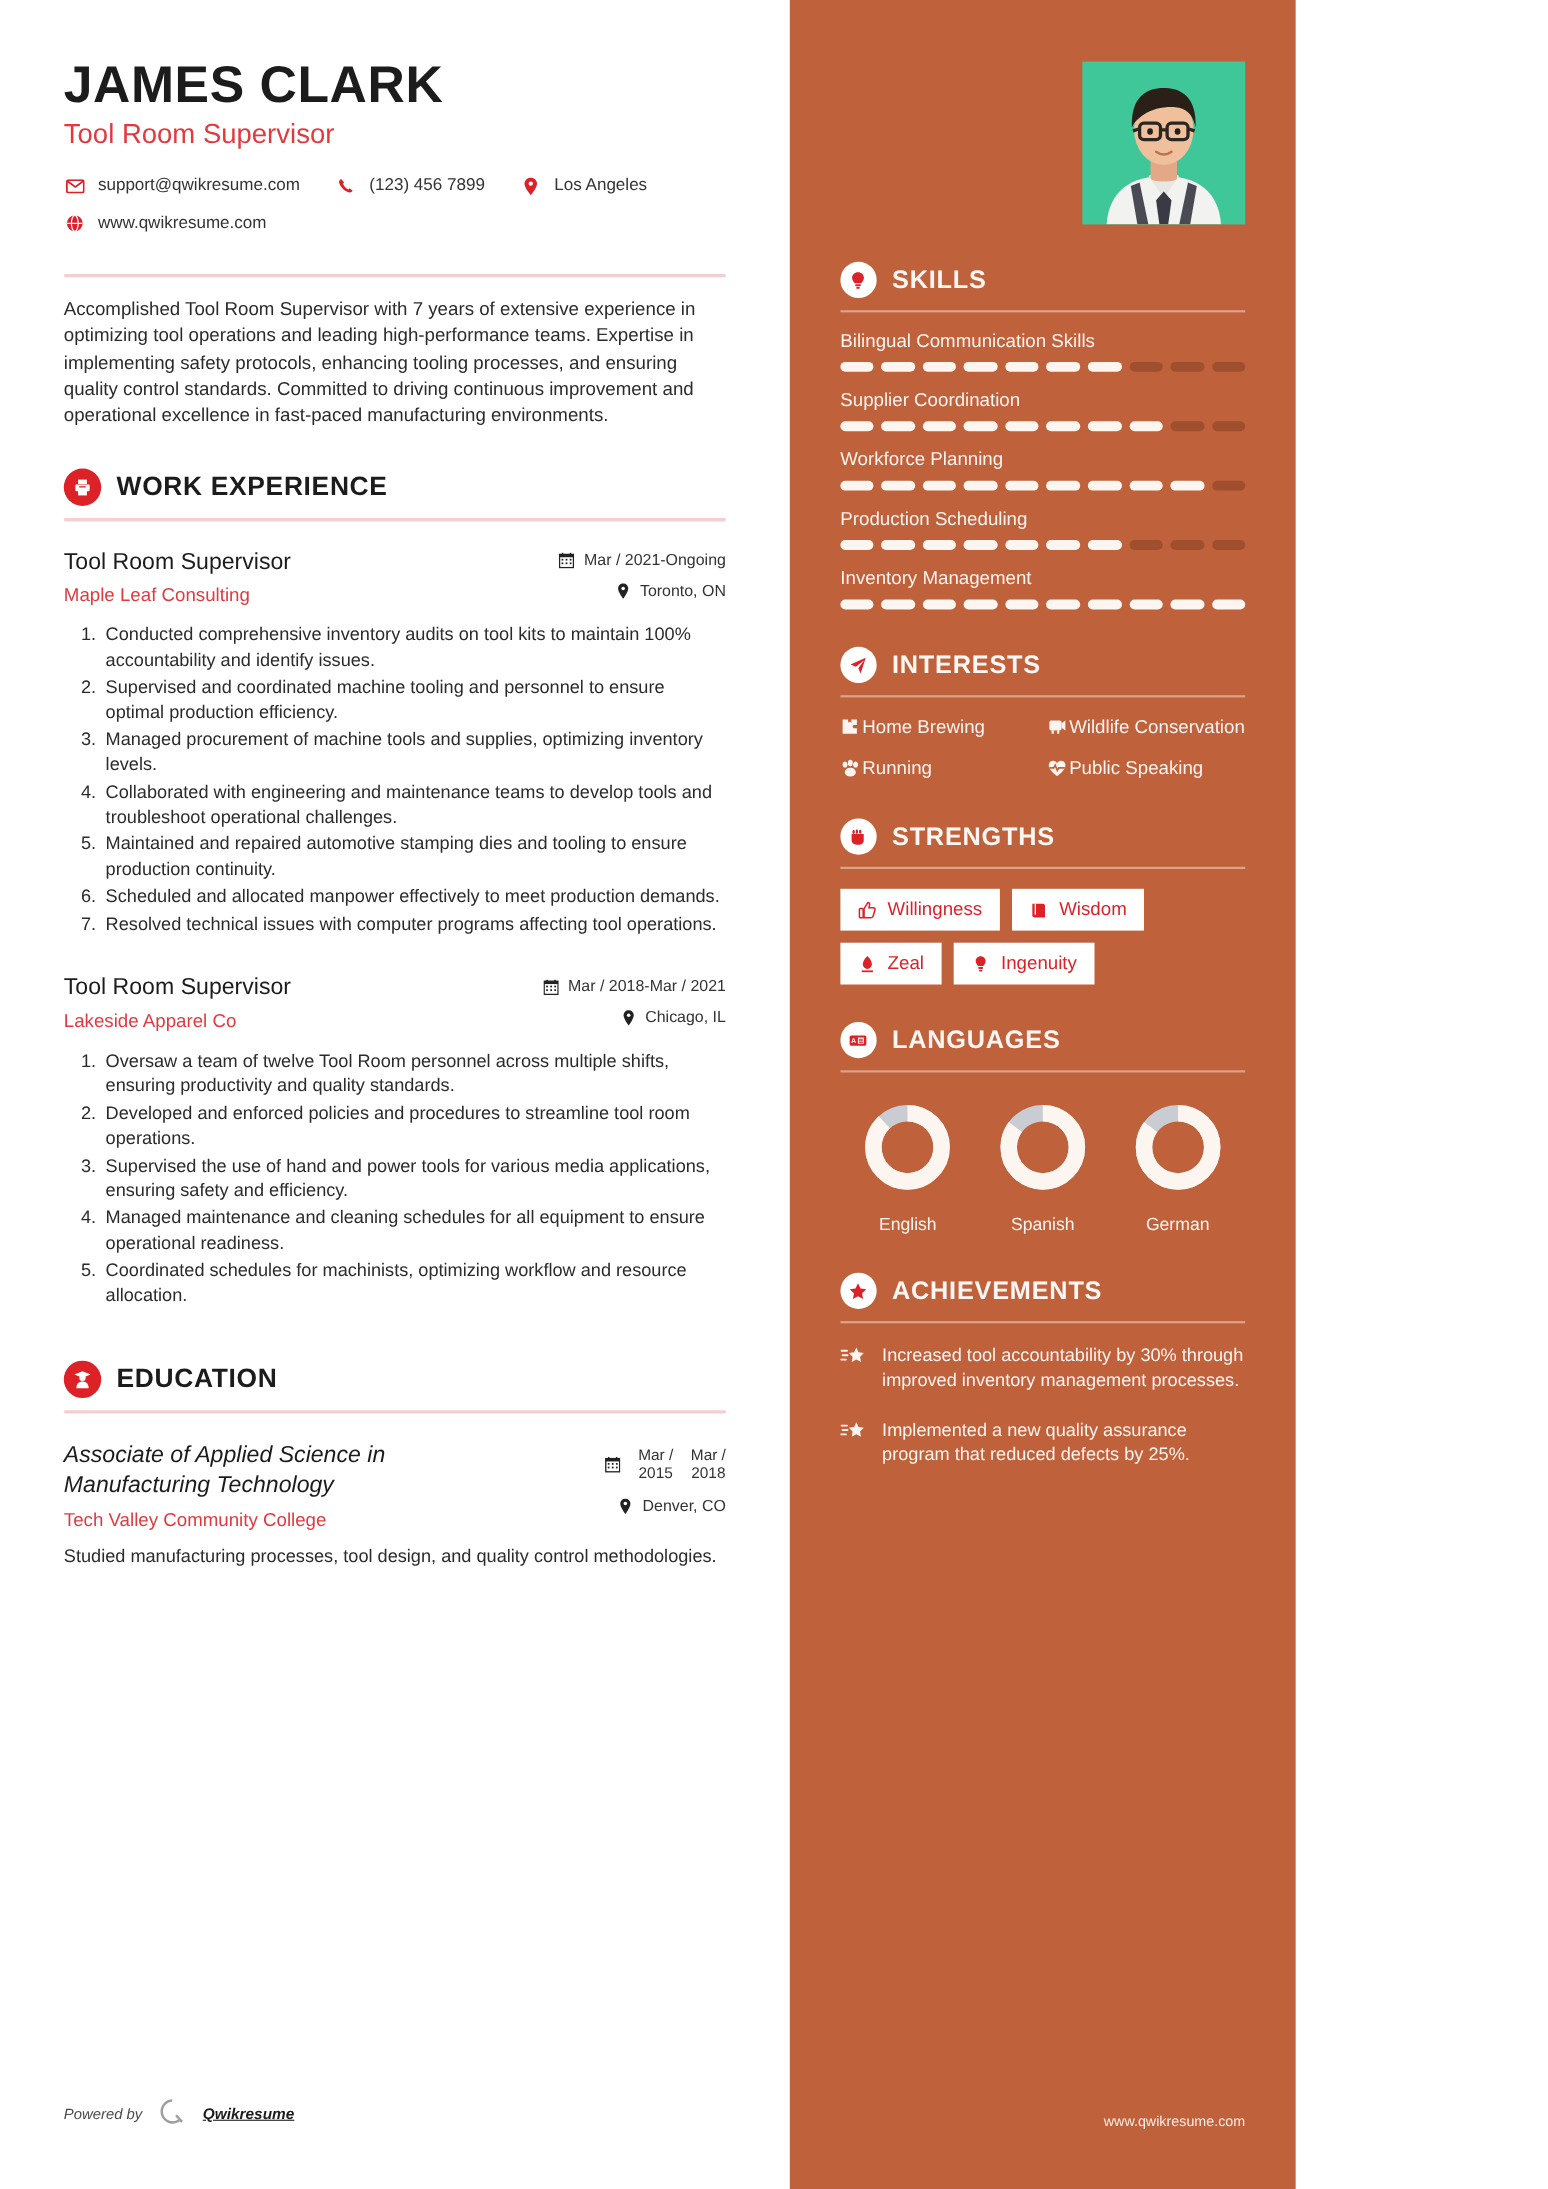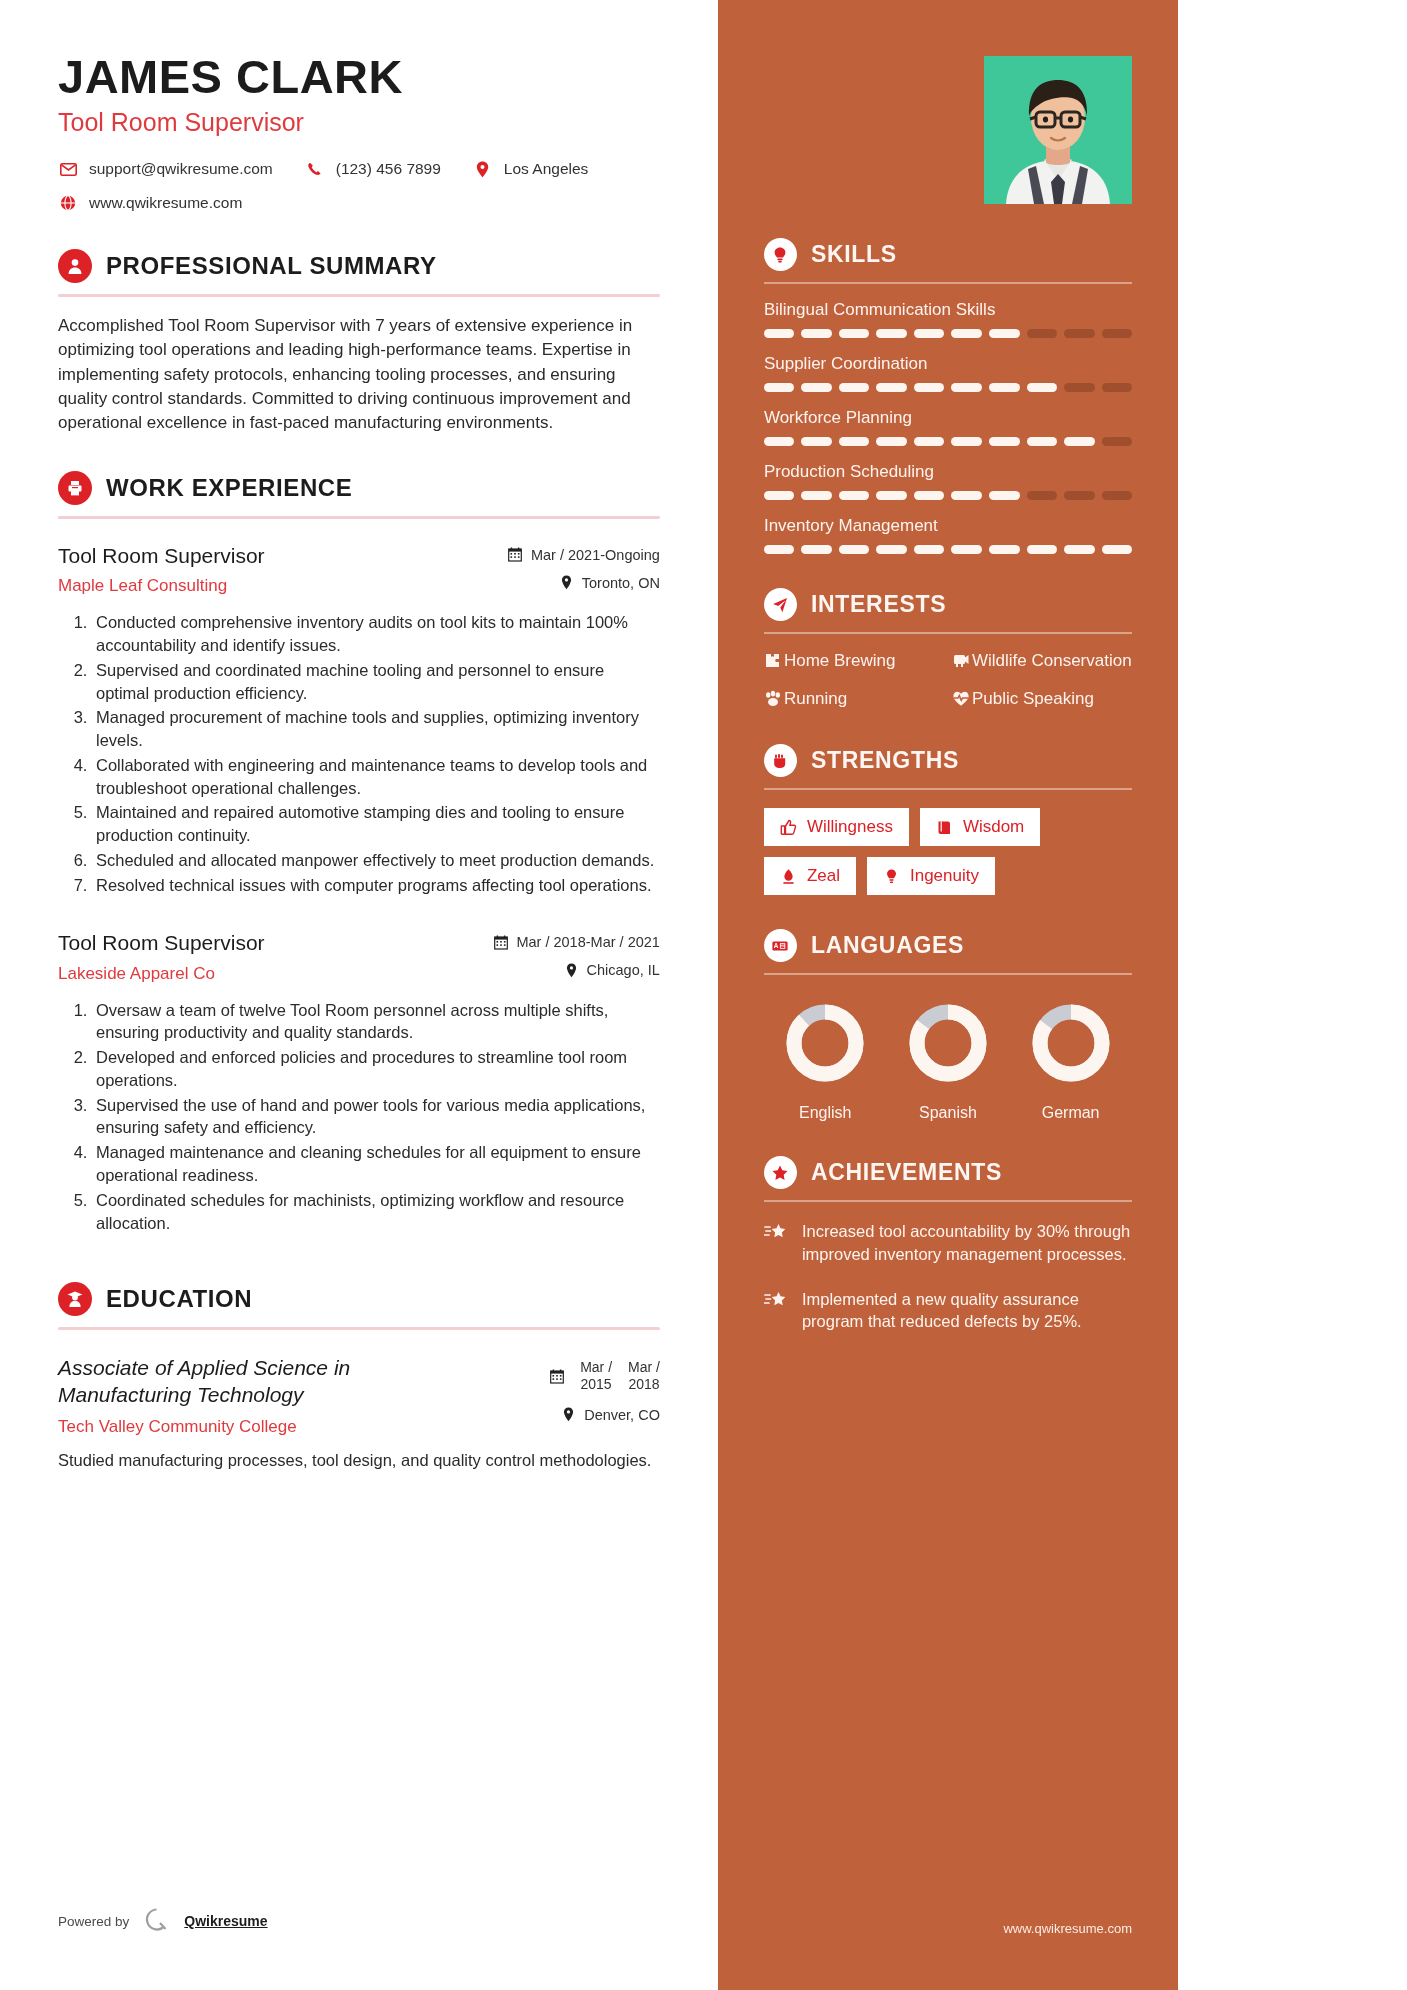--- a/index.html
+++ b/index.html
@@ -183,20 +183,21 @@
   
   .footer {
     position: absolute;
     left: 58px;
     bottom: 54px;
     display: flex;
     align-items: center;
     gap: 14px;
     font-size: 13.5px;
     color: #4a4a4a;
+    font-style: italic;
   }
   .footer-link {
     text-decoration: underline;
     color: #1c1c1c;
     font-weight: bold;
     font-size: 14px;
   }
 
   
   .right-col {
@@ -366,29 +367,20 @@
                 <ellipse cx="8" cy="8" rx="3.1" ry="7.2" fill="none" stroke="#fff" stroke-width="1.1"></ellipse>
                 <path d="M1 8 H15" stroke="#fff" stroke-width="1.1"></path>
               </svg>
           </span>
           <span>www.qwikresume.com</span>
         </div>
       </div>
     </div>
 
     <div class="sec">
-      <div class="sec-head">
-        <span class="sec-badge">
-          <svg width="20" height="20" viewBox="0 0 20 20">
-              <circle cx="10" cy="6.6" r="3.3" fill="#fff"></circle>
-              <path d="M3.6 18 C3.6 13.6 6.4 11.4 10 11.4 C13.6 11.4 16.4 13.6 16.4 18 Z" fill="#fff"></path>
-            </svg>
-        </span>
-        <span class="sec-title">PROFESSIONAL SUMMARY</span>
-      </div>
       <div class="sec-rule"></div>
       <div class="summary-text">Accomplished Tool Room Supervisor with 7 years of extensive experience in optimizing tool operations and leading high-performance teams. Expertise in implementing safety protocols, enhancing tooling processes, and ensuring quality control standards. Committed to driving continuous improvement and operational excellence in fast-paced manufacturing environments.</div>
     </div>
 
     <div class="sec">
       <div class="sec-head">
         <span class="sec-badge">
           <svg width="20" height="20" viewBox="0 0 20 20">
               <rect x="6" y="3" width="8" height="4" fill="#fff"></rect>
               <rect x="3.5" y="7.4" width="13" height="6.2" rx="1" fill="#fff"></rect>

